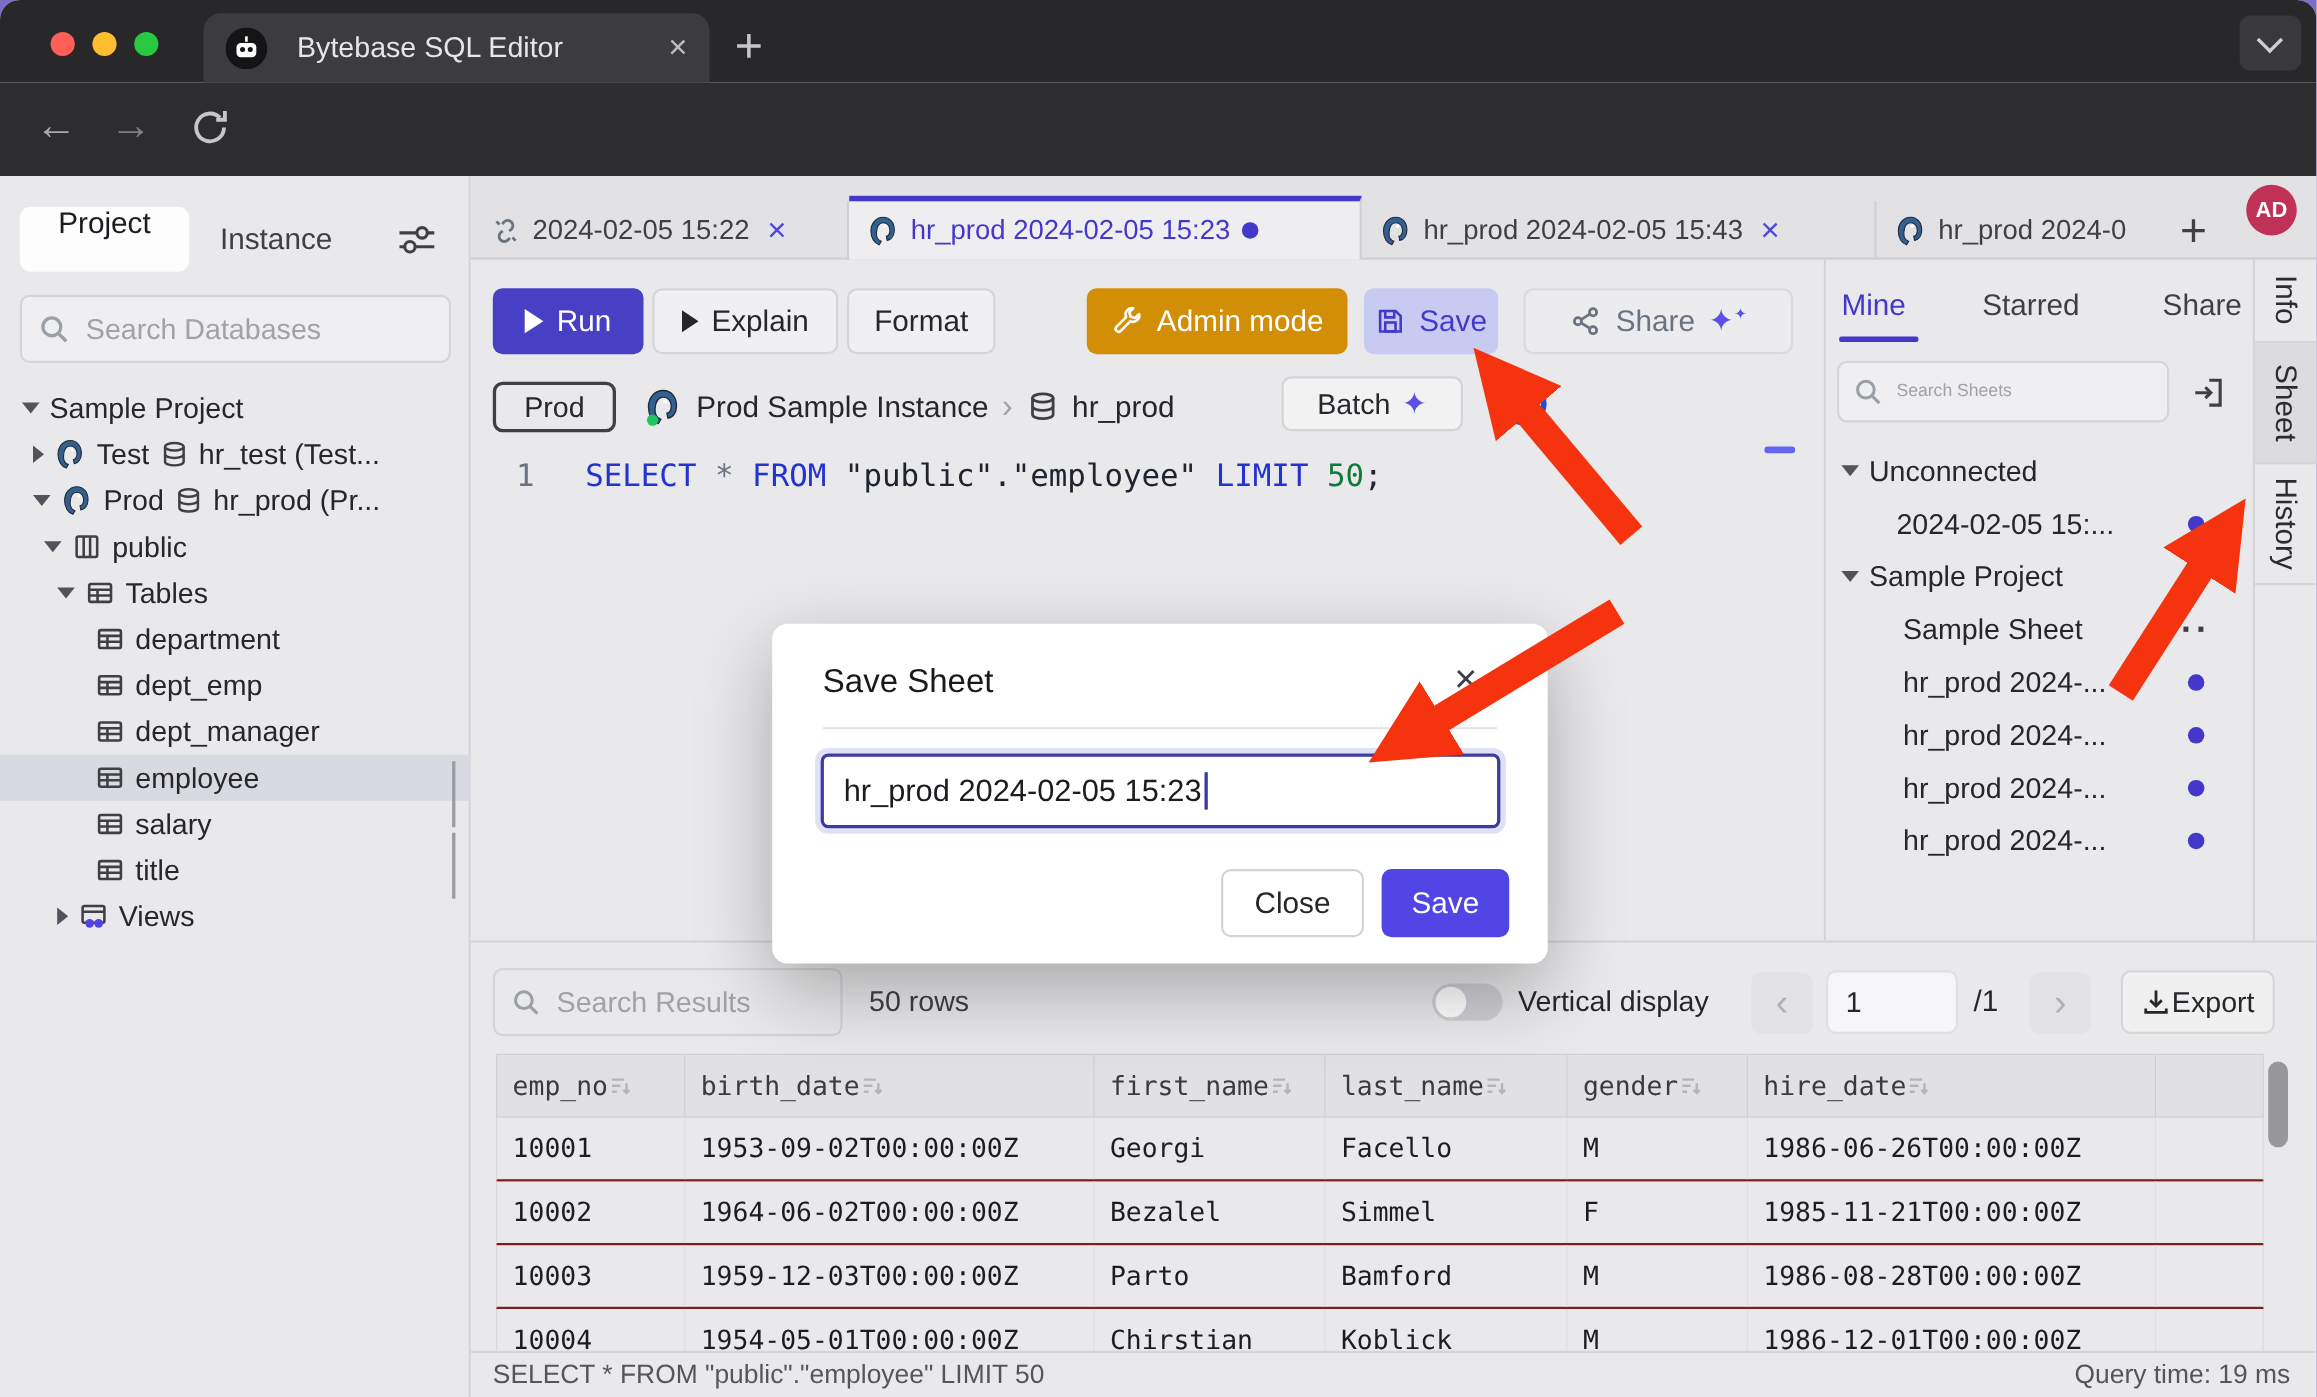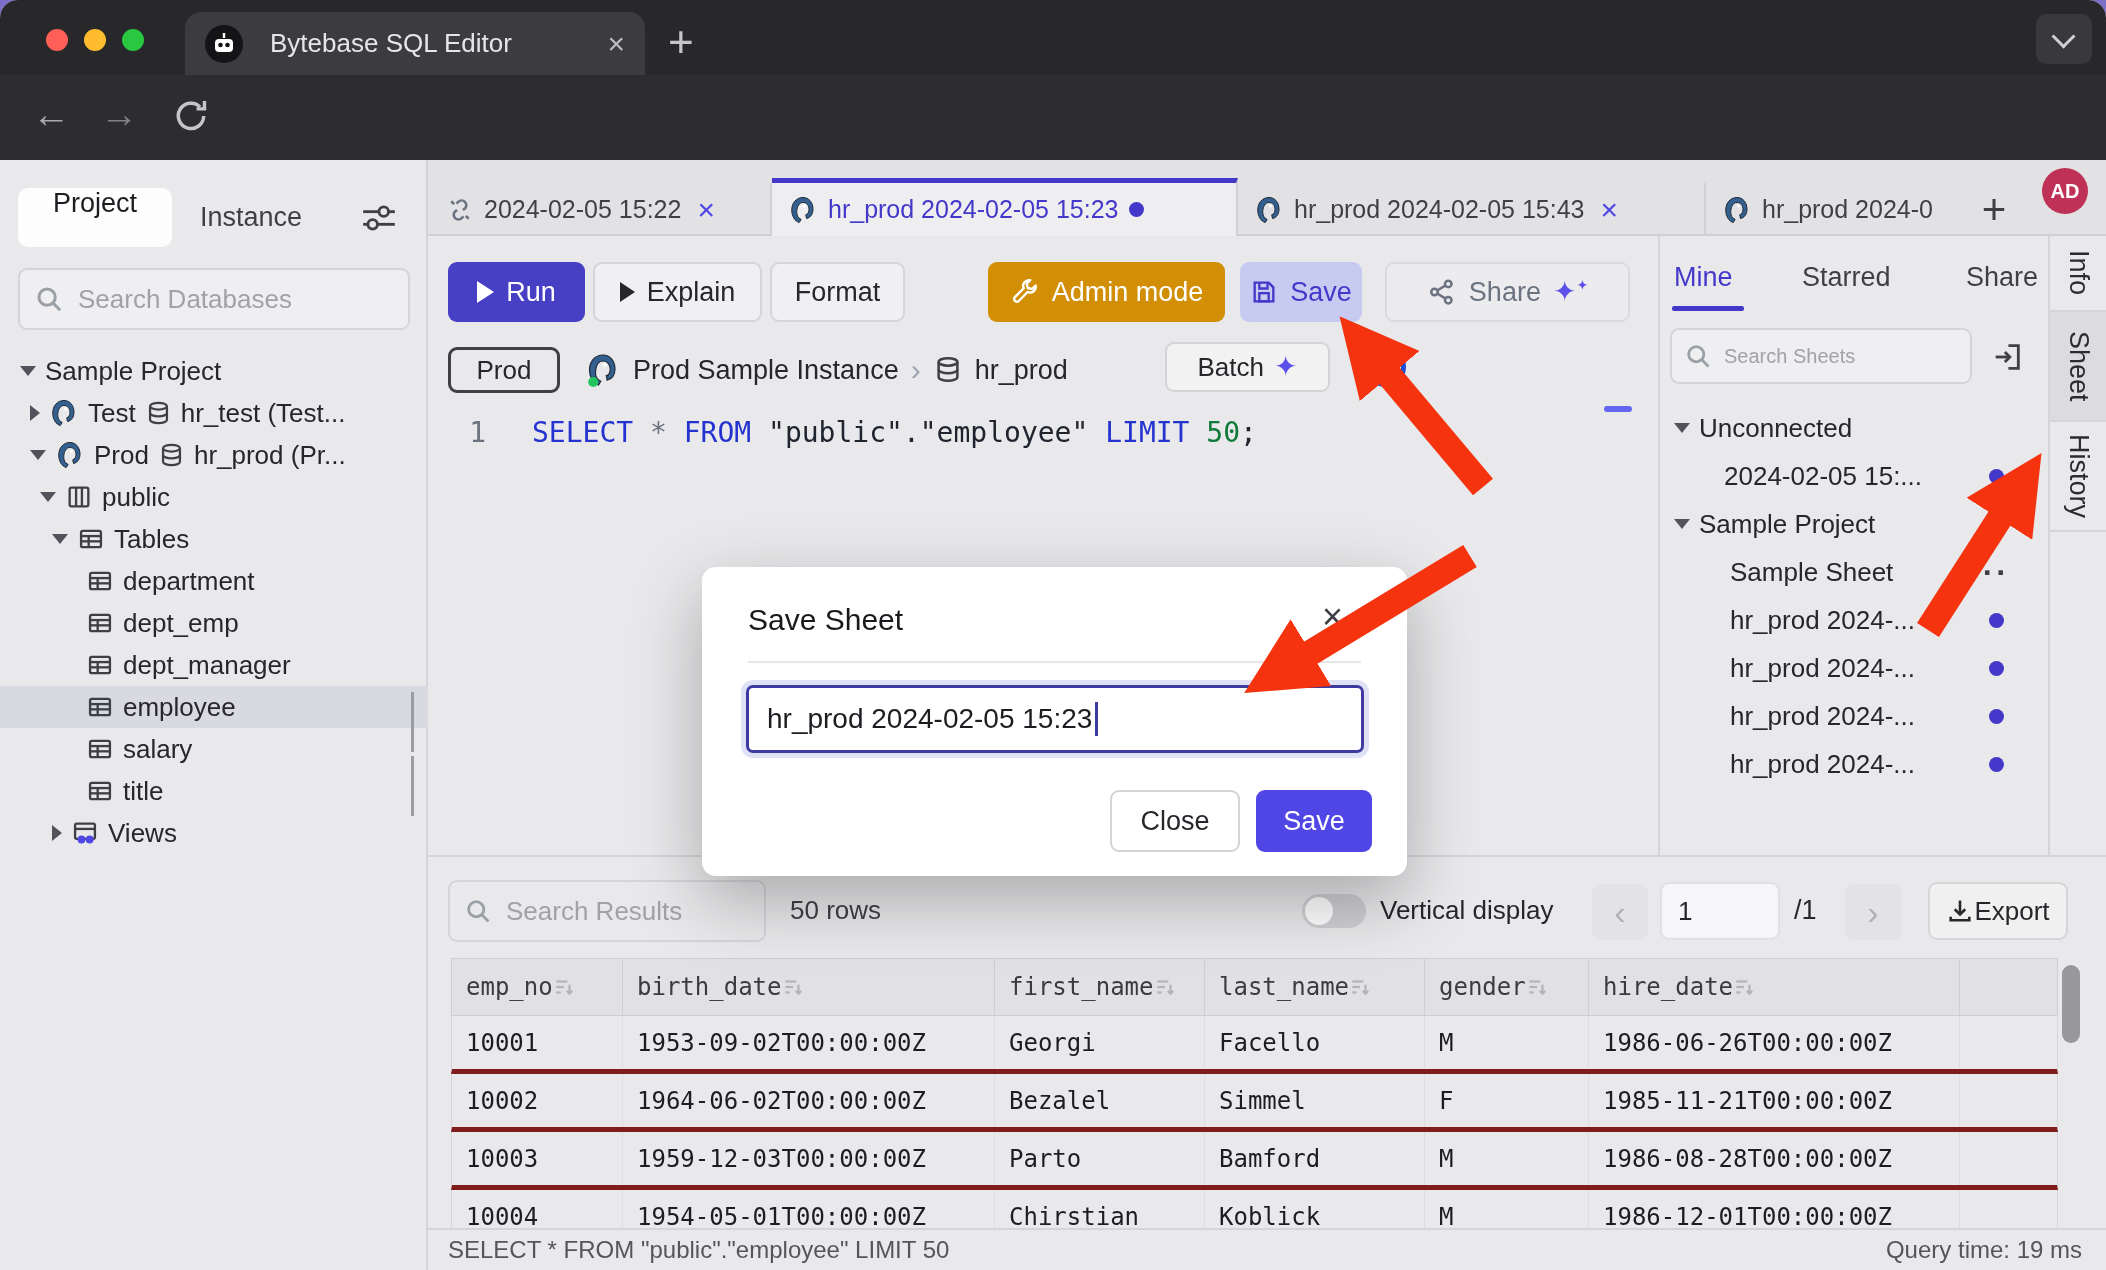--- a/index.html
+++ b/index.html
@@ -82,21 +82,21 @@
   .sql{position:absolute;left:428px;top:252px;height:40px;display:flex;align-items:center;font-family:"DejaVu Sans Mono",monospace;font-size:28px;white-space:pre}
   .sql .ln{width:58px;text-align:right;color:#6b7280;margin-right:46px}
   .kw{color:#2433cf}.op{color:#6b7280}.str{color:#20242e}.num{color:#0f7a3a}.plain{color:#20242e}
 
   
   .sheetpanel{position:absolute;left:1658px;top:76px;width:390px;height:619px;border-left:2px solid #d5d5d9;box-sizing:border-box}
   .sp-tab{position:absolute;top:26px;font-size:27px;color:#3f3f46}
   .sp-tab.active{color:#4338ca}
   .sp-underline{position:absolute;left:12px;top:70px;width:72px;height:5px;background:#4338ca;border-radius:2px}
   .sp-search{position:absolute;left:10px;top:92px;width:302px;height:56px;border:2px solid #d5d5d9;border-radius:9px;background:#efeff1;display:flex;align-items:center;gap:10px;padding:0 12px;box-sizing:border-box;overflow:hidden}
-  .sp-search input{border:none;outline:none;background:transparent;font-size:20px;color:#26262b;width:100%;font-family:"Liberation Sans",sans-serif}
+  .sp-search input{border:none;outline:none;background:transparent;font-size:16px;color:#26262b;width:100%;font-family:"Liberation Sans",sans-serif}
   .sp-search input::placeholder{color:#a1a1a8}
   .sp-import{position:absolute;left:330px;top:104px}
   .sp-tree{position:absolute;left:0;top:168px;width:390px}
   .sprow{height:48px;display:flex;align-items:center;gap:9px;font-size:26px;color:#26262b;box-sizing:border-box;white-space:nowrap}
   .sprow .dot{margin-left:auto;margin-right:46px}
   .sprow .more{margin-left:auto;margin-right:40px;color:#3f3f46;font-size:32px;letter-spacing:3px;font-weight:bold}
 
   
   .vtabs{position:absolute;left:2048px;top:76px;width:58px;height:619px;border-left:2px solid #d5d5d9;box-sizing:border-box}
   .vtab{writing-mode:vertical-rl;text-orientation:mixed;display:flex;align-items:center;justify-content:center;width:100%;font-size:27px;color:#2b2b30;border-bottom:2px solid #d5d5d9;box-sizing:border-box}
@@ -114,21 +114,21 @@
   .pg-btn{position:absolute;top:724px;width:56px;height:56px;background:#e3e3e6;border-radius:9px;color:#b0b0b6;font-size:34px;display:flex;align-items:center;justify-content:center}
   #pg-prev{left:1592px}#pg-next{left:1845px}
   .pg-box{position:absolute;left:1660px;top:722px;width:120px;height:58px;background:#f6f6f8;border:2px solid #e0e0e3;border-radius:9px;font-size:26px;color:#26262b;display:flex;align-items:center;padding-left:16px;box-sizing:border-box}
   .pg-total{position:absolute;left:1794px;top:735px;font-size:27px;color:#26262b}
   .export{position:absolute;left:1928px;top:722px;width:140px;height:58px;background:#f0f0f1;border:2px solid #d6d6da;border-radius:9px;display:flex;align-items:center;justify-content:center;font-size:26px;color:#26262b;box-sizing:border-box}
 
   .grid7{display:grid;grid-template-columns:171px 372px 210px 220px 164px 371px 99px}
   .thead{position:absolute;left:451px;top:798px;width:1607px;height:58px;background:#e1e1e4;border:1px solid #cfcfd3;box-sizing:border-box}
   .th{display:flex;align-items:center;padding-left:14px;font-family:"DejaVu Sans Mono",monospace;font-size:24px;color:#3a3a40;border-right:1px solid #cfcfd3;overflow:hidden}
   .tbody{position:absolute;left:451px;top:856px;width:1607px;height:212px;overflow:hidden}
-  .trow-data{height:58px;border-bottom:5px solid #7f1d1d;border-left:1px solid #d6d6d9;border-right:1px solid #d6d6d9;box-sizing:border-box}
+  .trow-data{height:58px;border-bottom:2px solid #7f1d1d;border-left:1px solid #d6d6d9;border-right:1px solid #d6d6d9;box-sizing:border-box}
   .td{display:flex;align-items:center;padding-left:14px;font-family:"DejaVu Sans Mono",monospace;font-size:24px;color:#1c1c21;border-right:1px solid #dedee1;overflow:hidden;white-space:nowrap}
   .vscroll{position:absolute;left:2062px;top:805px;width:18px;height:78px;border-radius:9px;background:#97979c}
 
   .statusbar{position:absolute;left:428px;top:1068px;width:1678px;height:42px;border-top:2px solid #d5d5d9;display:flex;align-items:center;justify-content:space-between;padding:0 24px 0 20px;box-sizing:border-box;font-size:24px;color:#55555c}
 
   
   .modal{position:absolute;left:702px;top:407px;width:705px;height:309px;background:#fff;border-radius:14px;box-shadow:0 24px 70px rgba(0,0,0,.28);z-index:40}
   .m-title{position:absolute;left:46px;top:36px;font-size:30px;font-weight:500;color:#19191d}
   .m-close{position:absolute;left:620px;top:32px;font-size:36px;color:#3f3f46;line-height:1}
   .m-div{position:absolute;left:46px;top:94px;width:613px;height:0;border-top:2px solid #e6e6e9}

